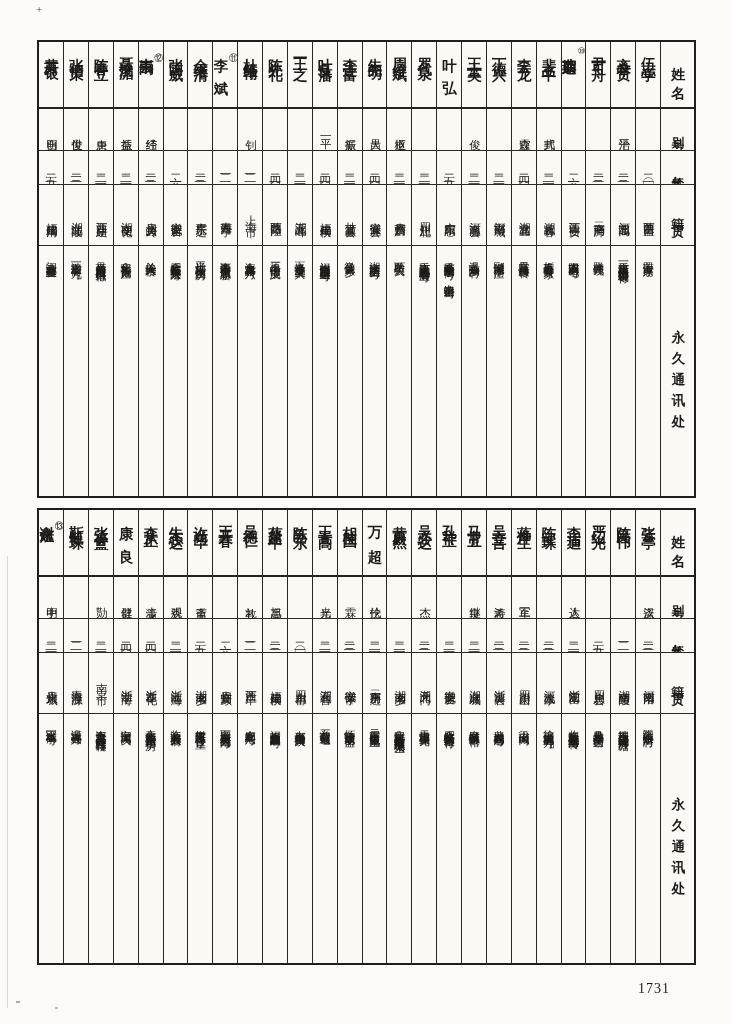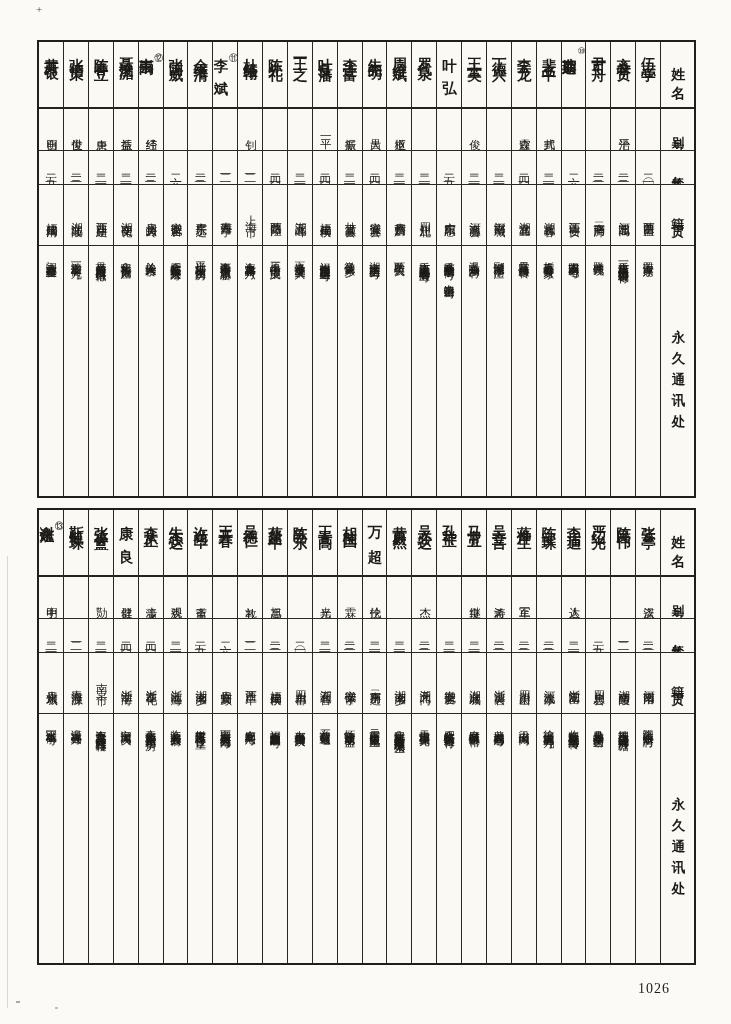--- a/index.html
+++ b/index.html
@@ -953,18 +953,18 @@
       </div>
       <div class="cell row-native">
         <span class="v native-text">贵州水城</span>
       </div>
       <div class="cell row-address">
         <span class="v address-text">水城军事街一号</span>
       </div>
     </div>
   </div>
 
-<div class="page-number">1026</div>
+<div class="page-number">1731</div>
 
 <span class="artifact-cross">+</span>
 <div class="artifact-line"></div>
 <div class="speck1"></div>
 <div class="speck2"></div>
 
 </body></html>

